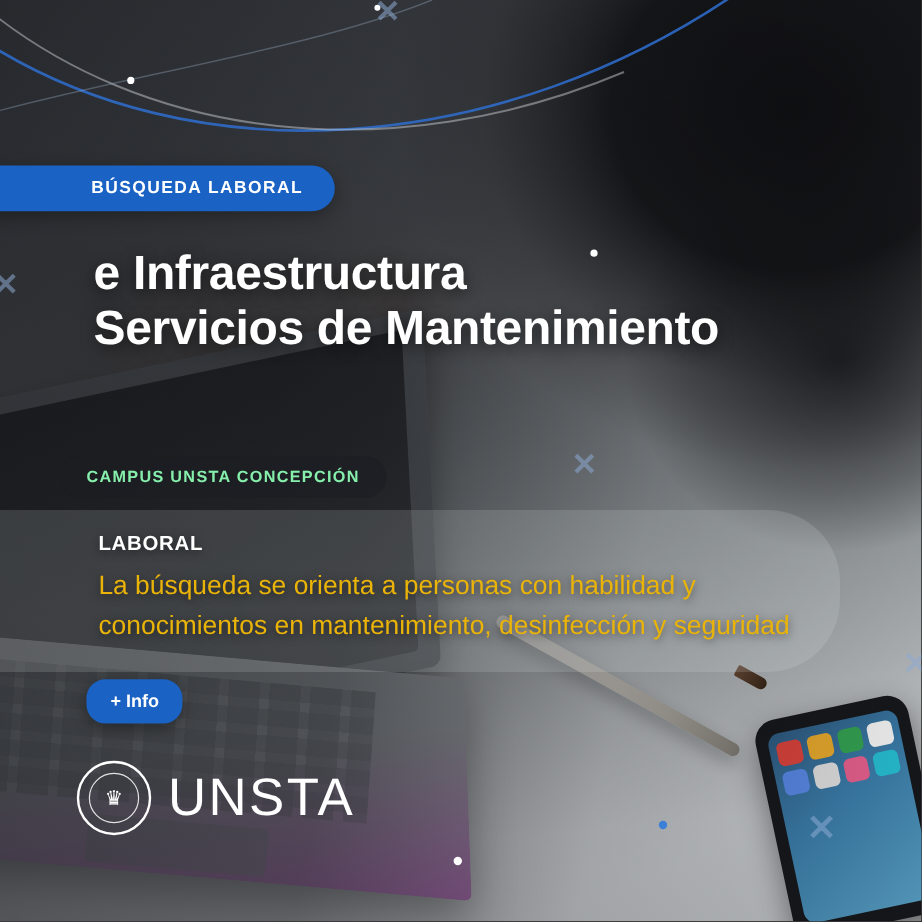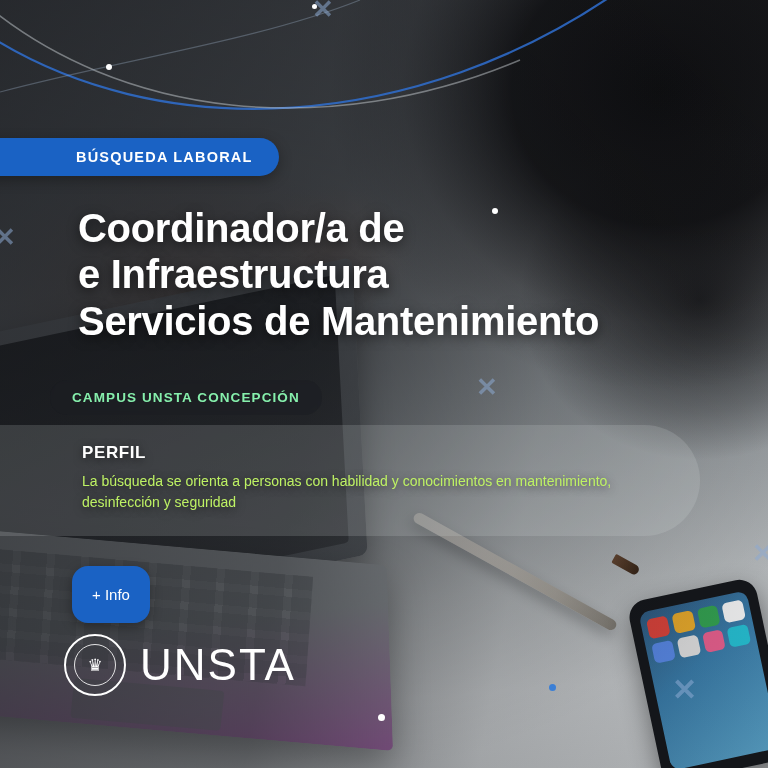--- a/index.html
+++ b/index.html
@@ -201,35 +201,35 @@
   }
   .perfil-title {
     color: #ffffff;
     font-size: 17px;
     font-weight: bold;
     letter-spacing: 0.6px;
     margin-bottom: 8px;
     text-shadow: 0 2px 8px rgba(0,0,0,0.5);
   }
   .perfil-text {
-    color: #bef264;
-    font-size: 14px;
+    color: #eab308;
+    font-size: 22px;
     line-height: 1.52;
     text-shadow: 0 2px 8px rgba(0,0,0,0.55);
   }
 
   .info-btn {
     position: absolute;
     left: 72px;
     top: 566px;
     background: #1a62c4;
     color: #fff;
     font-size: 15px;
-    font-weight: normal;
-    padding: 20px 20px;
+    font-weight: bold;
+    padding: 10px 20px;
     border: none;
     border-radius: 16px;
     cursor: pointer;
     box-shadow: 0 4px 12px rgba(0,0,0,0.35);
   }
 
   .logo-wrap {
     position: absolute;
     left: 64px;
     top: 634px;
@@ -307,29 +307,28 @@
   <div class="xmark" style="left:-6px; top:222px;">✕</div>
   <div class="xmark" style="left:476px; top:372px;">✕</div>
   <div class="xmark" style="left:752px; top:538px;">✕</div>
   <div class="xmark" style="left:672px; top:672px; font-size:30px;">✕</div>
 
   <div class="content">
 
     <div class="badge-top">BÚSQUEDA LABORAL</div>
 
     <div class="title">
-      <div>Coordinador/a de</div>
       <div>e Infraestructura</div>
       <div>Servicios de Mantenimiento</div>
     </div>
 
     <div class="campus-chip">CAMPUS UNSTA CONCEPCIÓN</div>
 
     <div class="perfil-panel">
-      <div class="perfil-title">PERFIL</div>
+      <div class="perfil-title">LABORAL</div>
       <div class="perfil-text">La búsqueda se orienta a personas con habilidad y conocimientos en mantenimiento, desinfección y seguridad</div>
     </div>
 
     <button class="info-btn">+ Info</button>
 
     <div class="logo-wrap">
       <div class="logo-seal">
         <div class="inner">♛</div>
       </div>
       <div class="logo-word">UNSTA</div>

